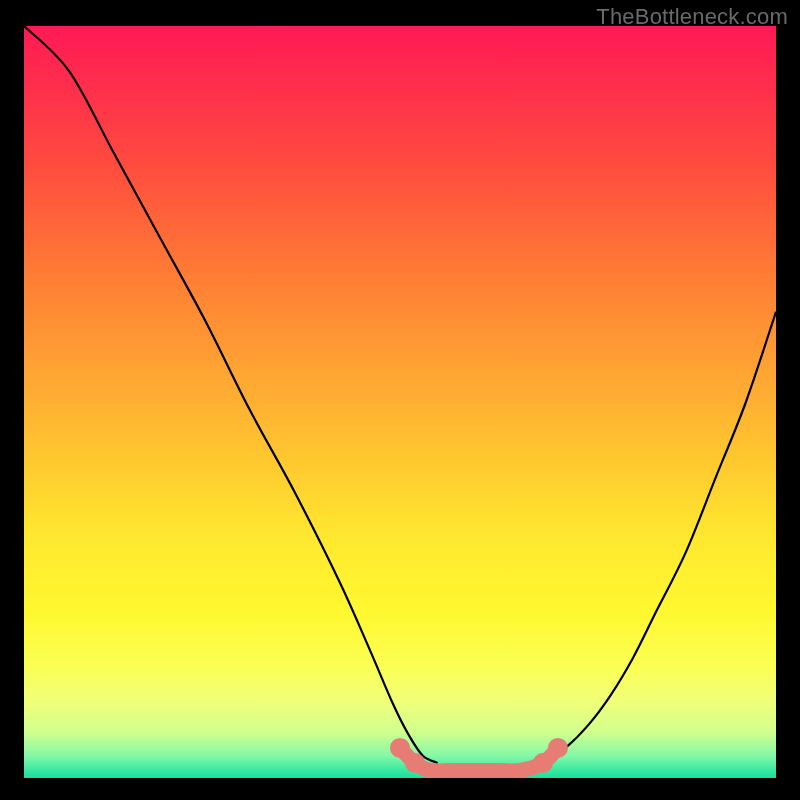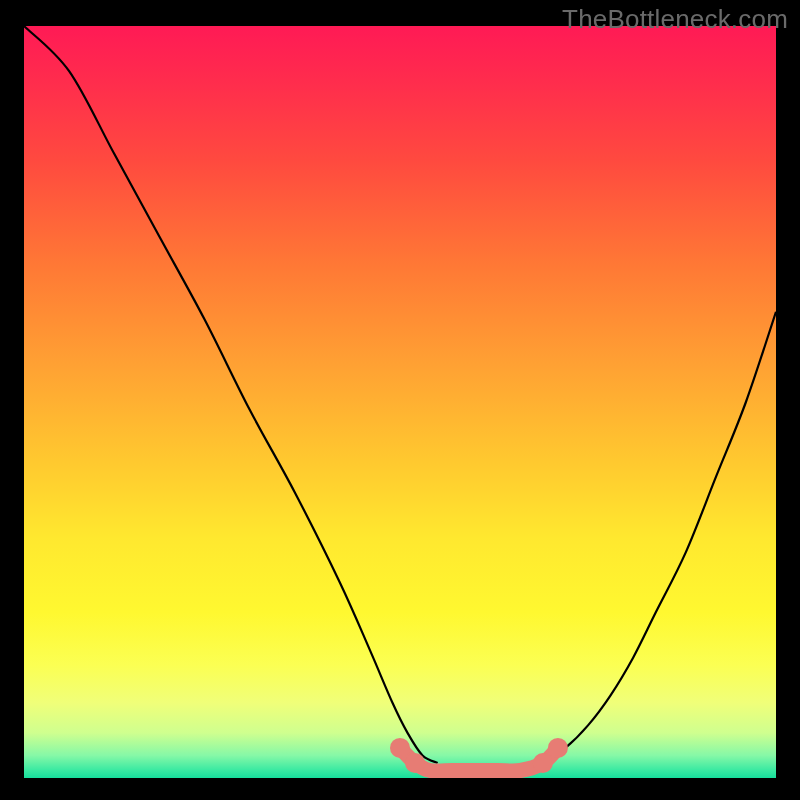--- a/index.html
+++ b/index.html
@@ -16,21 +16,21 @@
     width: 800px;
     height: 800px;
     background: #000;
     position: relative;
   }
   .watermark {
     position: absolute;
     top: 4px;
     right: 12px;
     color: #6a6a6a;
-    font-size: 26px;
+    font-size: 22px;
     font-weight: 400;
     letter-spacing: 0.2px;
     z-index: 20;
   }
   .plot-frame {
     position: absolute;
     left: 24px;
     top: 26px;
     width: 752px;
     height: 752px;

